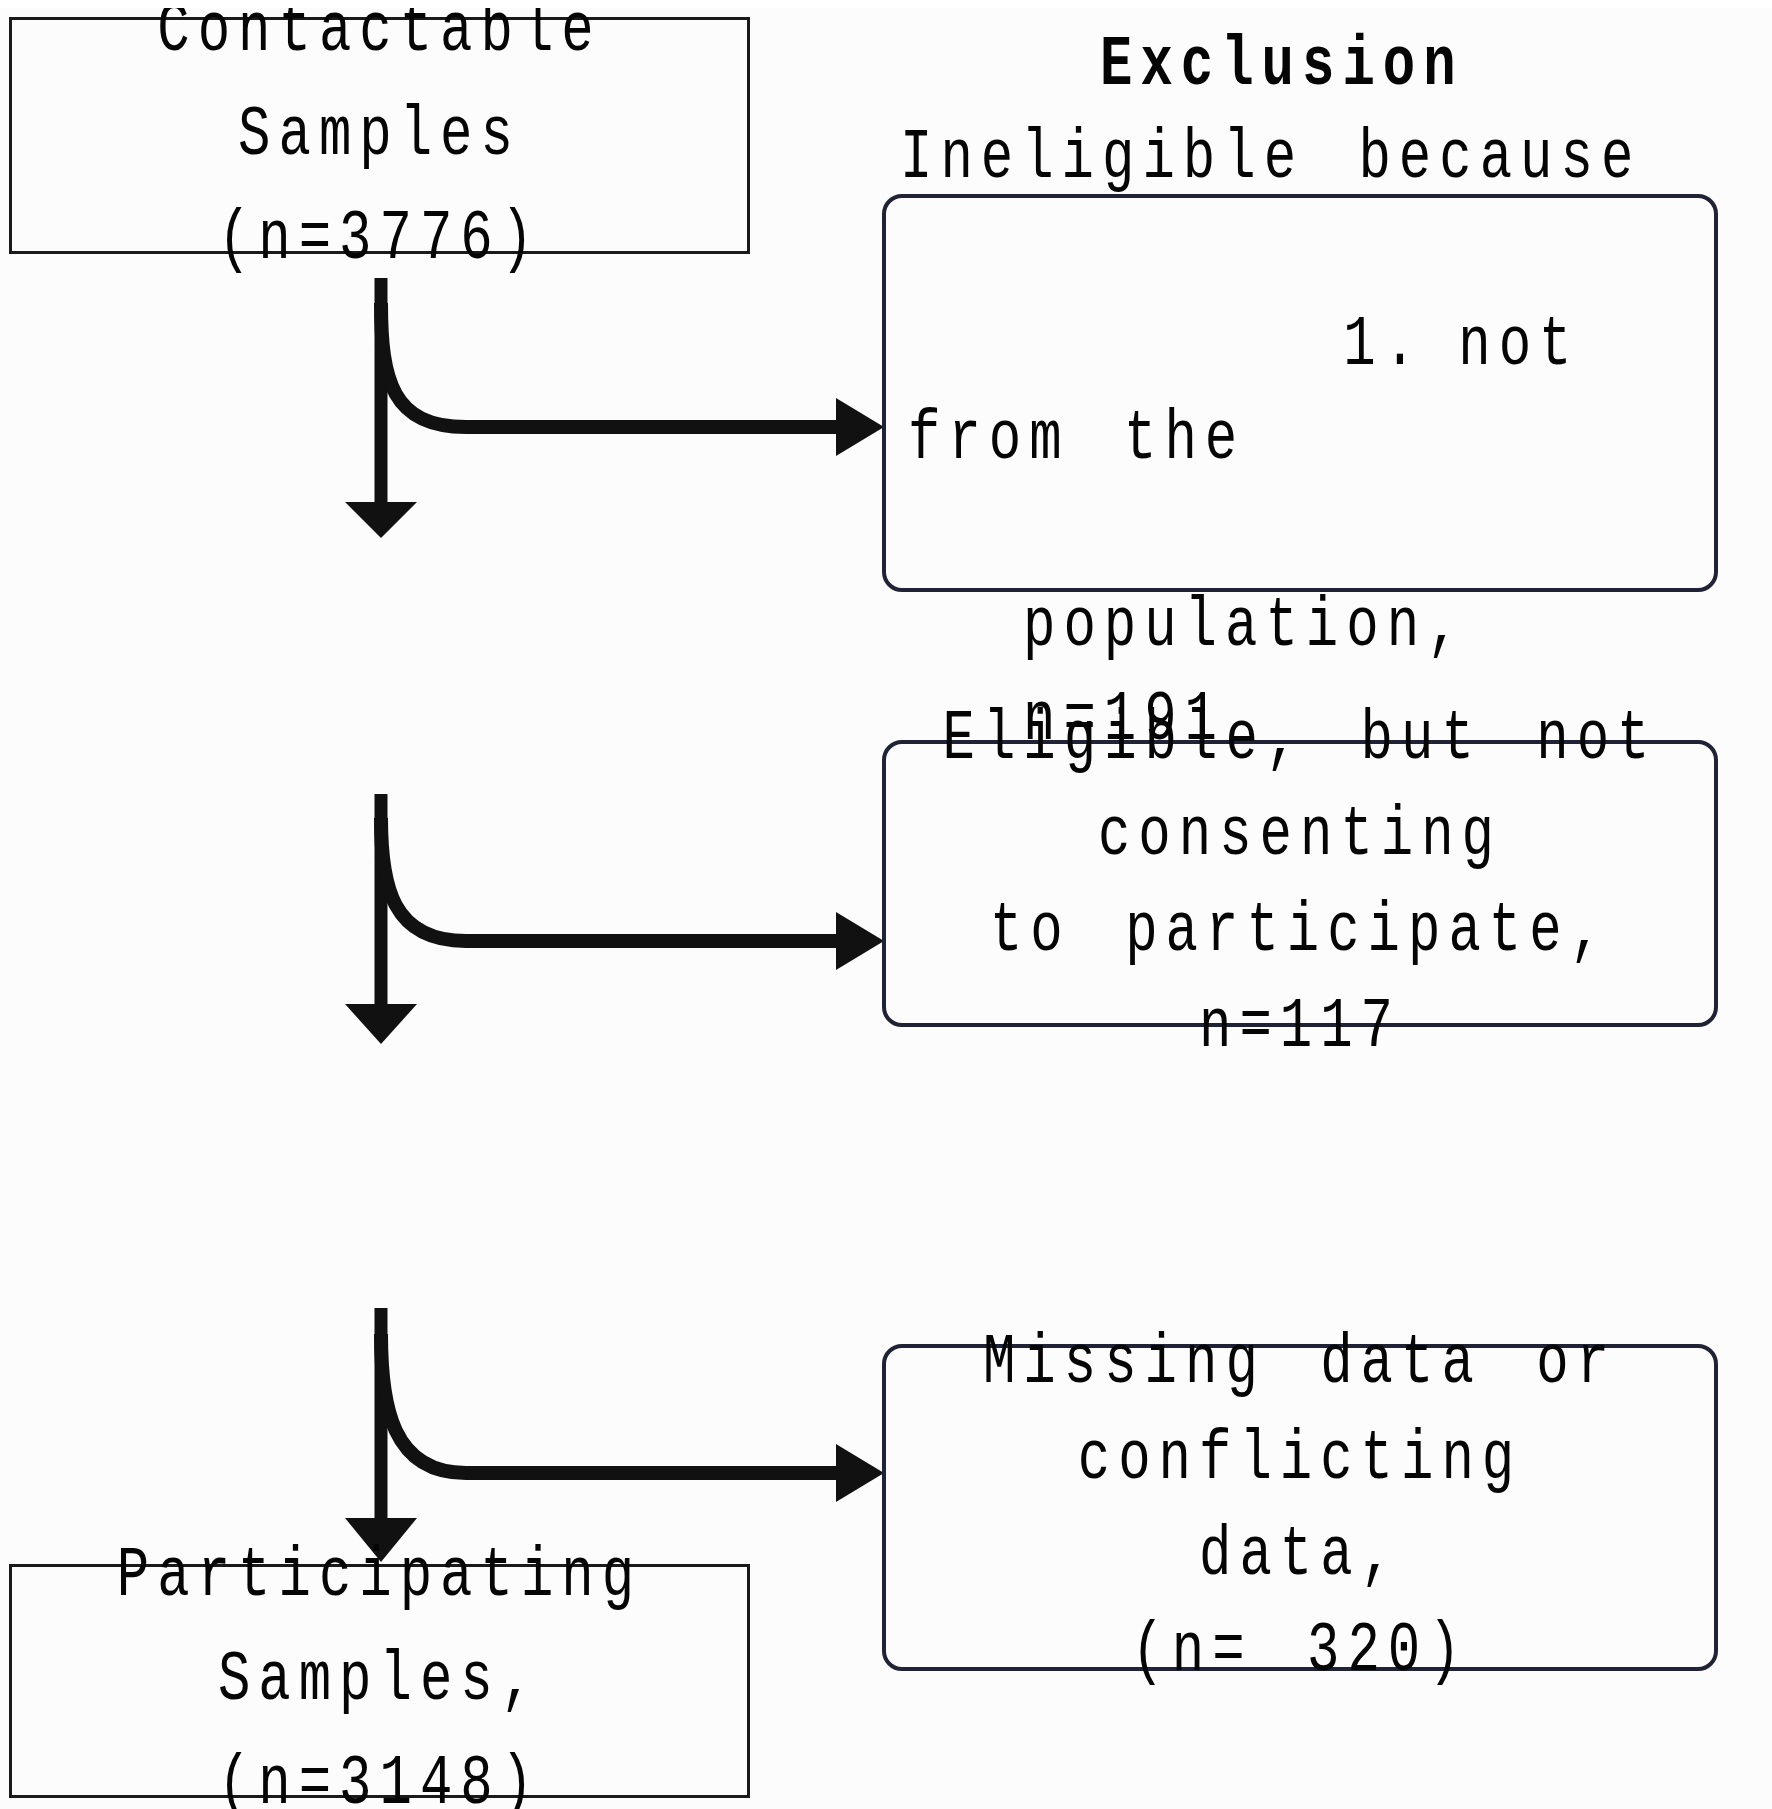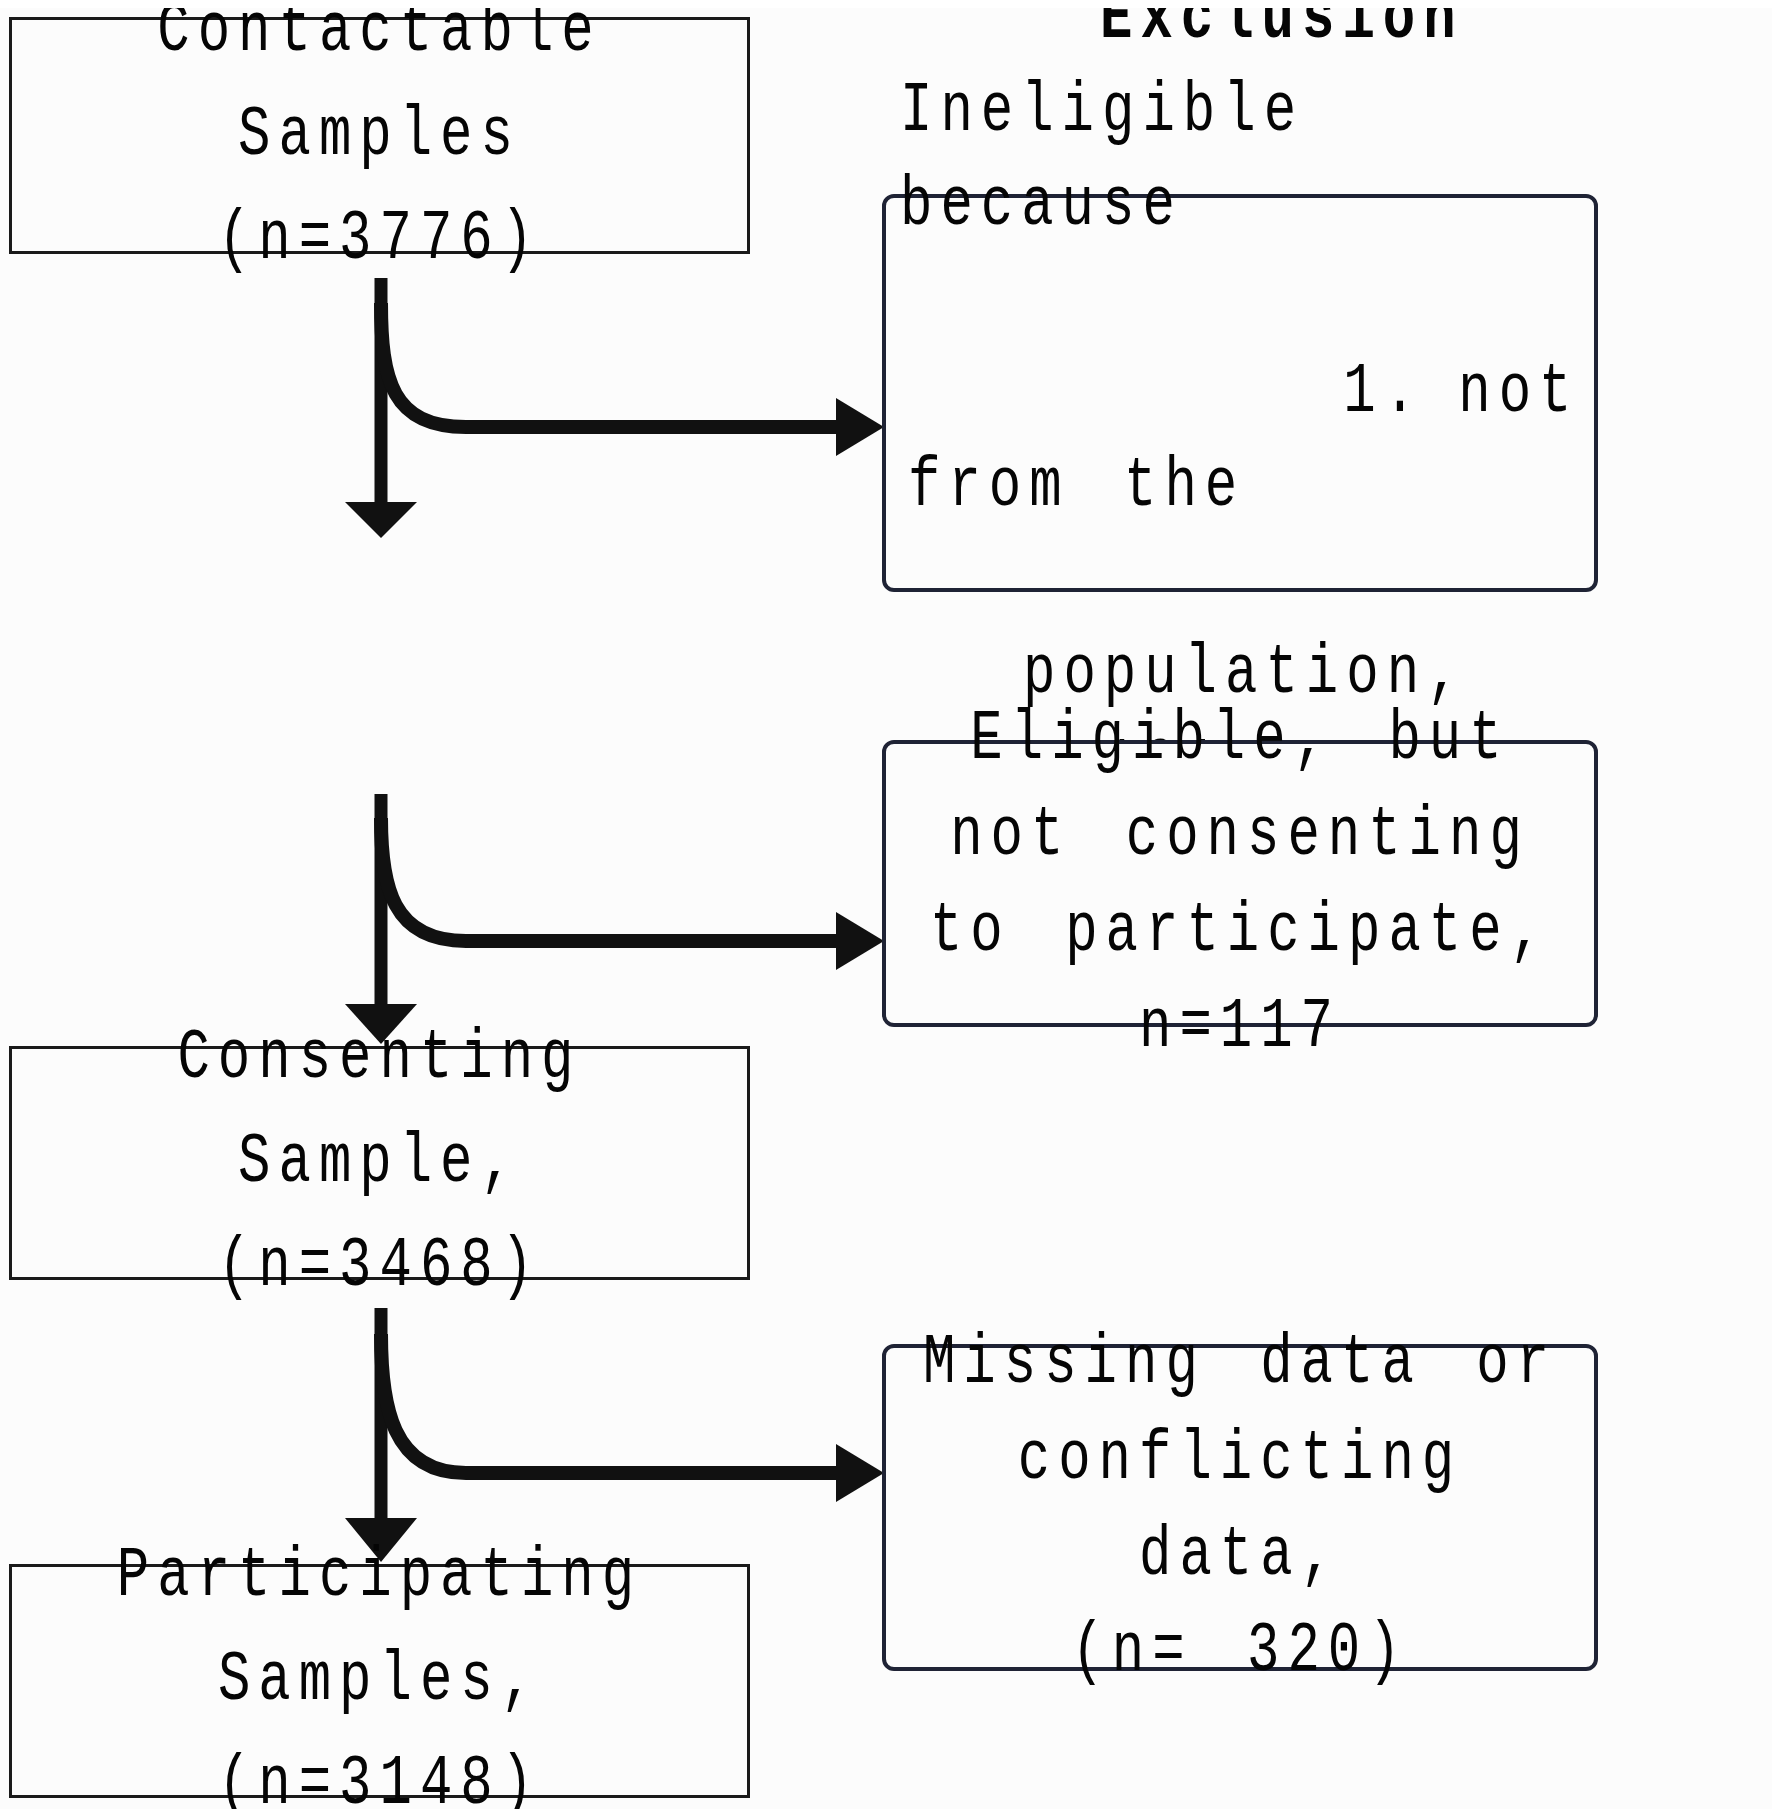--- a/index.html
+++ b/index.html
@@ -22,23 +22,23 @@
   .mbox{
     position:absolute;
     left:9px;width:741px;
     border:3px solid var(--main-border);
     background:var(--bg);
     box-sizing:border-box;
     display:flex;align-items:center;justify-content:center;
   }
   .sbox{
     position:absolute;
-    left:882px;width:716px;
+    left:882px;width:836px;
     border:4px solid var(--side-border);
-    border-radius:12px;
+    border-radius:20px;
     background:var(--bg);
     box-sizing:border-box;
     display:flex;align-items:center;
   }
   .txt{
     width:100%;
     transform:scaleY(1.3);
     font-size:54px;
     letter-spacing:8px;
     word-spacing:14px;
@@ -81,26 +81,20 @@
   </svg>
 
   <div class="mbox" style="top:9px;height:237px">
     <div class="txt c">
       <div class="line">Contactable Samples</div>
       <div class="line">(n=3776)</div>
     </div>
   </div>
 
 
-  <div class="mbox" style="top:1038px;height:234px">
-    <div class="txt c">
-      <div class="line">Consenting Sample,</div>
-      <div class="line">(n=3468)</div>
-    </div>
-  </div>
 
   <div class="mbox" style="top:1556px;height:234px">
     <div class="txt c">
       <div class="line">Participating Samples,</div>
       <div class="line">(n=3148)</div>
     </div>
   </div>
 
   <div class="sbox" id="side-exclusion" style="top:186px;height:398px">
     <div class="txt">

